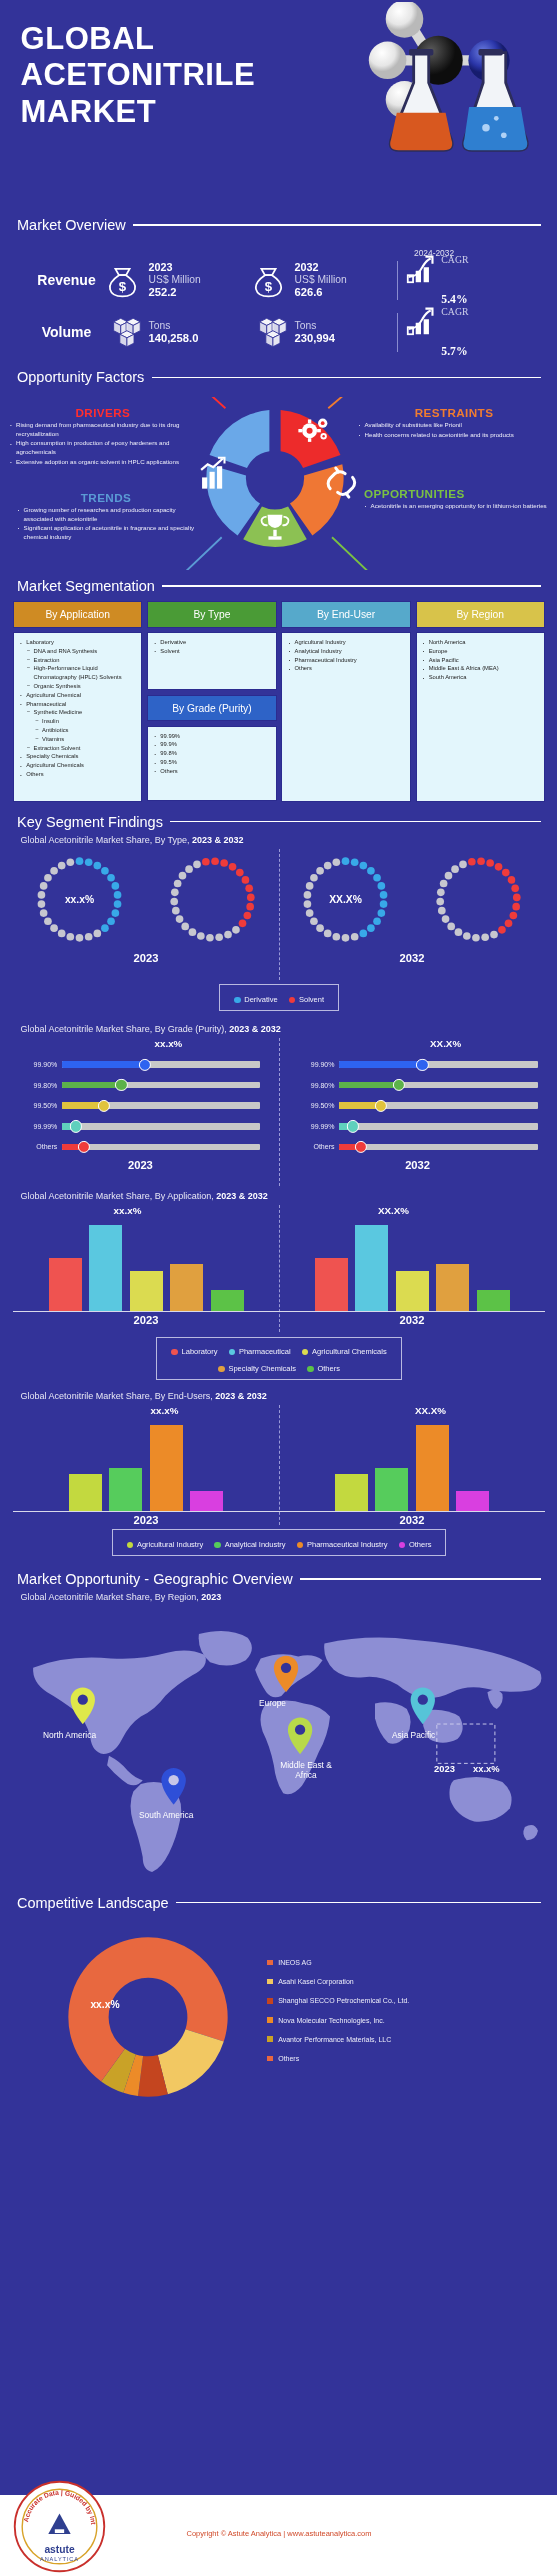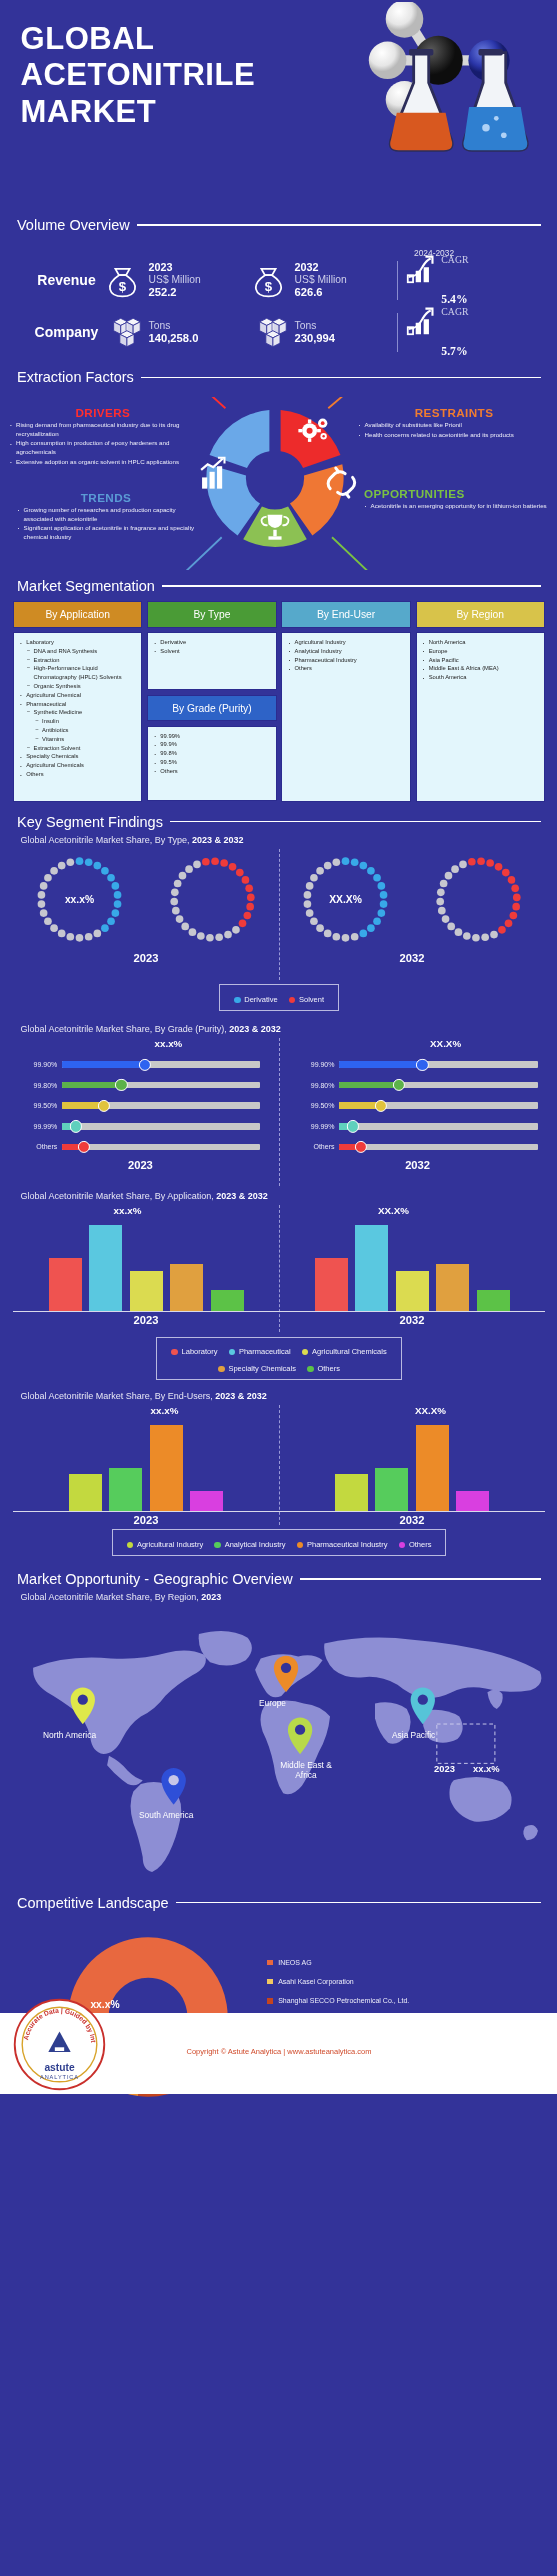--- a/index.html
+++ b/index.html
@@ -5,21 +5,21 @@
   * { box-sizing: border-box; margin: 0; padding: 0; }
   body {
     width: 558px;
     height: 2576px;
     background: #333399;
     font-family: "Liberation Sans", sans-serif;
     color: #ffffff;
     overflow: hidden;
     position: relative;
   }
-  .page { width: 558px; height: 2094px; position: relative; background: #333399; }
+  .page { width: 558px; height: 2576px; position: relative; background: #333399; }
 
   
   .header { position: relative; height: 217px; padding: 20.6px 0 0 20.6px; }
   .header h1 {
     font-size: 31px; font-weight: bold; line-height: 1.18;
     letter-spacing: 0.5px; color: #fff; width: 281px;
   }
   .molecule { position: absolute; right: 7.5px; top: 1.9px; width: 216px; height: 141px; }
   .flasks { position: absolute; right: 11.2px; top: 47px; width: 169px; height: 108px; }
 
@@ -219,21 +219,21 @@
       <path d="M112 6 L112 38 L92 98 Q88 110 100 110 L150 110 Q162 110 158 98 L136 38 L136 6 Z" fill="#f2f4f8" stroke="#2d2d5a" stroke-width="3"></path>
       <path d="M97 64 L152 64 L158 98 Q162 110 150 110 L100 110 Q88 110 92 98 Z" fill="#2f7fd0"></path>
       <circle cx="115" cy="86" r="4" fill="#cfe6ff" opacity=".8"></circle>
       <circle cx="134" cy="94" r="3" fill="#cfe6ff" opacity=".8"></circle>
       <circle cx="126" cy="76" r="2.5" fill="#cfe6ff" opacity=".8"></circle>
       <rect x="107" y="2" width="26" height="7" rx="2" fill="#2d2d5a"></rect>
     </svg>
   </div>
 
   <div class="sec-title">
-    <span class="txt">Volume Overview</span>
+    <span class="txt">Market Overview</span>
     <span class="rule"></span>
   </div>
 
   <div class="overview">
     <div class="ov-period">2024-2032</div>
 
     <div class="ov-row">
       <div class="ov-label">Revenue</div>
 
       <div class="ov-cell">
@@ -273,21 +273,21 @@
           <rect x="21" y="15" width="6" height="17" fill="#fff"></rect>
         </svg>
         <div class="ov-cagr-text">
           <div class="ov-cagr-label">CAGR</div>
           <div class="ov-cagr-val">5.4%</div>
         </div>
       </div>
     </div>
 
     <div class="ov-row">
-      <div class="ov-label">Company</div>
+      <div class="ov-label">Volume</div>
 
       <div class="ov-cell">
         <svg class="ov-icon" viewBox="0 0 44 44">
           <g fill="#fff" stroke="#333399" stroke-width="1">
             <path d="M12 10 L20 6 L28 10 L20 14 Z" opacity=".95"></path>
             <path d="M12 10 L20 14 L20 24 L12 20 Z" opacity=".8"></path>
             <path d="M28 10 L20 14 L20 24 L28 20 Z" opacity=".88"></path>
             <path d="M26 10 L34 6 L42 10 L34 14 Z" opacity=".95"></path>
             <path d="M26 10 L34 14 L34 24 L26 20 Z" opacity=".8"></path>
             <path d="M42 10 L34 14 L34 24 L42 20 Z" opacity=".88"></path>
@@ -334,21 +334,21 @@
         </svg>
         <div class="ov-cagr-text">
           <div class="ov-cagr-label">CAGR</div>
           <div class="ov-cagr-val">5.7%</div>
         </div>
       </div>
     </div>
   </div>
 
   <div class="sec-title" style="margin-top:7.5px">
-    <span class="txt">Extraction Factors</span>
+    <span class="txt">Opportunity Factors</span>
     <span class="rule"></span>
   </div>
 
   <div class="factors">
 
     <div class="donut-wrap">
       <svg viewBox="0 0 230 185" width="216" height="173">
 
         <line x1="62" y1="12" x2="24" y2="-22" stroke="#ff2e2e" stroke-width="2"></line>
         <line x1="172" y1="12" x2="212" y2="-22" stroke="#f07c30" stroke-width="2"></line>

